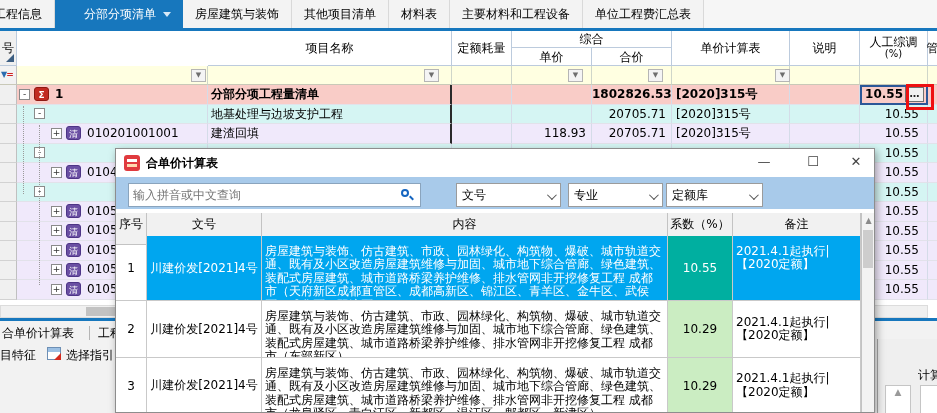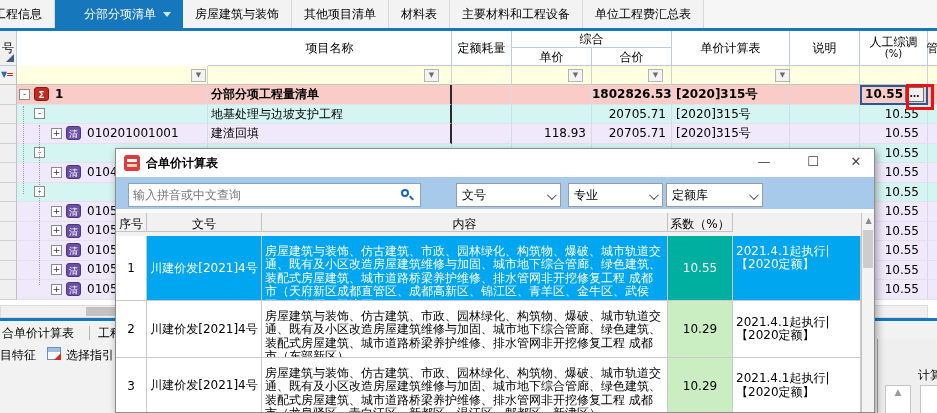--- a/index.html
+++ b/index.html
@@ -105,21 +105,21 @@
   .dsearch { position:absolute; left:12px; top:6px; width:293px; height:24px; background:#fff; border:1px solid #8aa4bd; }
   .dsearch input { position:absolute; left:4px; top:0; width:255px; height:22px; border:none; outline:none;
                    font-family:inherit; font-size:12px; color:#333; background:transparent; }
   .mag { position:absolute; right:6px; top:5px; width:13px; height:13px; }
   .mag .lens { position:absolute; left:0; top:0; width:8px; height:8px; border:2px solid #1565c0; border-radius:50%; }
   .mag .handle { position:absolute; left:8px; top:8px; width:5px; height:2px; background:#1565c0; transform:rotate(45deg); }
   .dcombo { position:absolute; top:6px; height:24px; background:#fff; border:1px solid #9b9b9b; line-height:22px; padding-left:5px; }
   .chev { position:absolute; right:6px; top:9px; width:7px; height:7px; border-right:1px solid #555;
           border-bottom:1px solid #555; transform:rotate(45deg) translateY(-2px); }
   .dthead { position:absolute; left:0; top:64px; width:745px; height:23px; background:#f1f1f1; }
-  .dhc { position:absolute; top:0; height:19px; border-right:1px solid #c3c3c3; border-bottom:1px solid #c3c3c3;
+  .dhc { position:absolute; top:0; height:32px; border-right:1px solid #c3c3c3; border-bottom:1px solid #c3c3c3;
          text-align:center; line-height:22px; background:#f1f1f1; }
   .d-seq { left:0; width:31px; } .d-doc { left:31px; width:115px; } .d-cont { left:146px; width:406px; }
   .d-coef { left:552px; width:65px; } .d-note { left:617px; width:128px; }
   .drow { position:absolute; left:0; width:745px; }
   .dc { position:absolute; top:0; height:100%; border-right:1px solid #c9c9c9; border-bottom:1px solid #c9c9c9;
         overflow:hidden; }
   .dc.txt { font-size:12px; line-height:13.4px; padding:9px 3px; }
   .dc.center { display:flex; align-items:center; justify-content:center; }
   .drow.sel .dc.blue { background:#00a6ef; color:#fff; }
   .coef-teal { background:#00afa0; color:#fff; }
@@ -484,20 +484,21 @@
       <div class="dcombo" style="left:550px;width:97px;">
         <span>定额库</span><span class="chev"></span>
       </div>
     </div>
 
     <div class="dthead">
       <div class="dhc d-seq"><span>序号</span></div>
       <div class="dhc d-doc"><span>文号</span></div>
       <div class="dhc d-cont"><span>内容</span></div>
       <div class="dhc d-coef"><span>系数（%）</span></div>
+      <div class="dhc d-note"><span>备注</span></div>
     </div>
 
     <div class="drow sel" style="top:87px;height:65px;">
       <div class="dc d-seq center">1</div>
       <div class="dc d-doc blue center">川建价发[2021]4号</div>
       <div class="dc d-cont blue txt">房屋建筑与装饰、仿古建筑、市政、园林绿化、构筑物、爆破、城市轨道交通、既有及小区改造房屋建筑维修与加固、城市地下综合管廊、绿色建筑、装配式房屋建筑、城市道路桥梁养护维修、排水管网非开挖修复工程 成都市（天府新区成都直管区、成都高新区、锦江区、青羊区、金牛区、武侯区、成华区、双流区）</div>
       <div class="dc d-coef center coef-teal">10.55</div>
       <div class="dc d-note blue txt">2021.4.1起执行|【2020定额】</div>
     </div>
 

